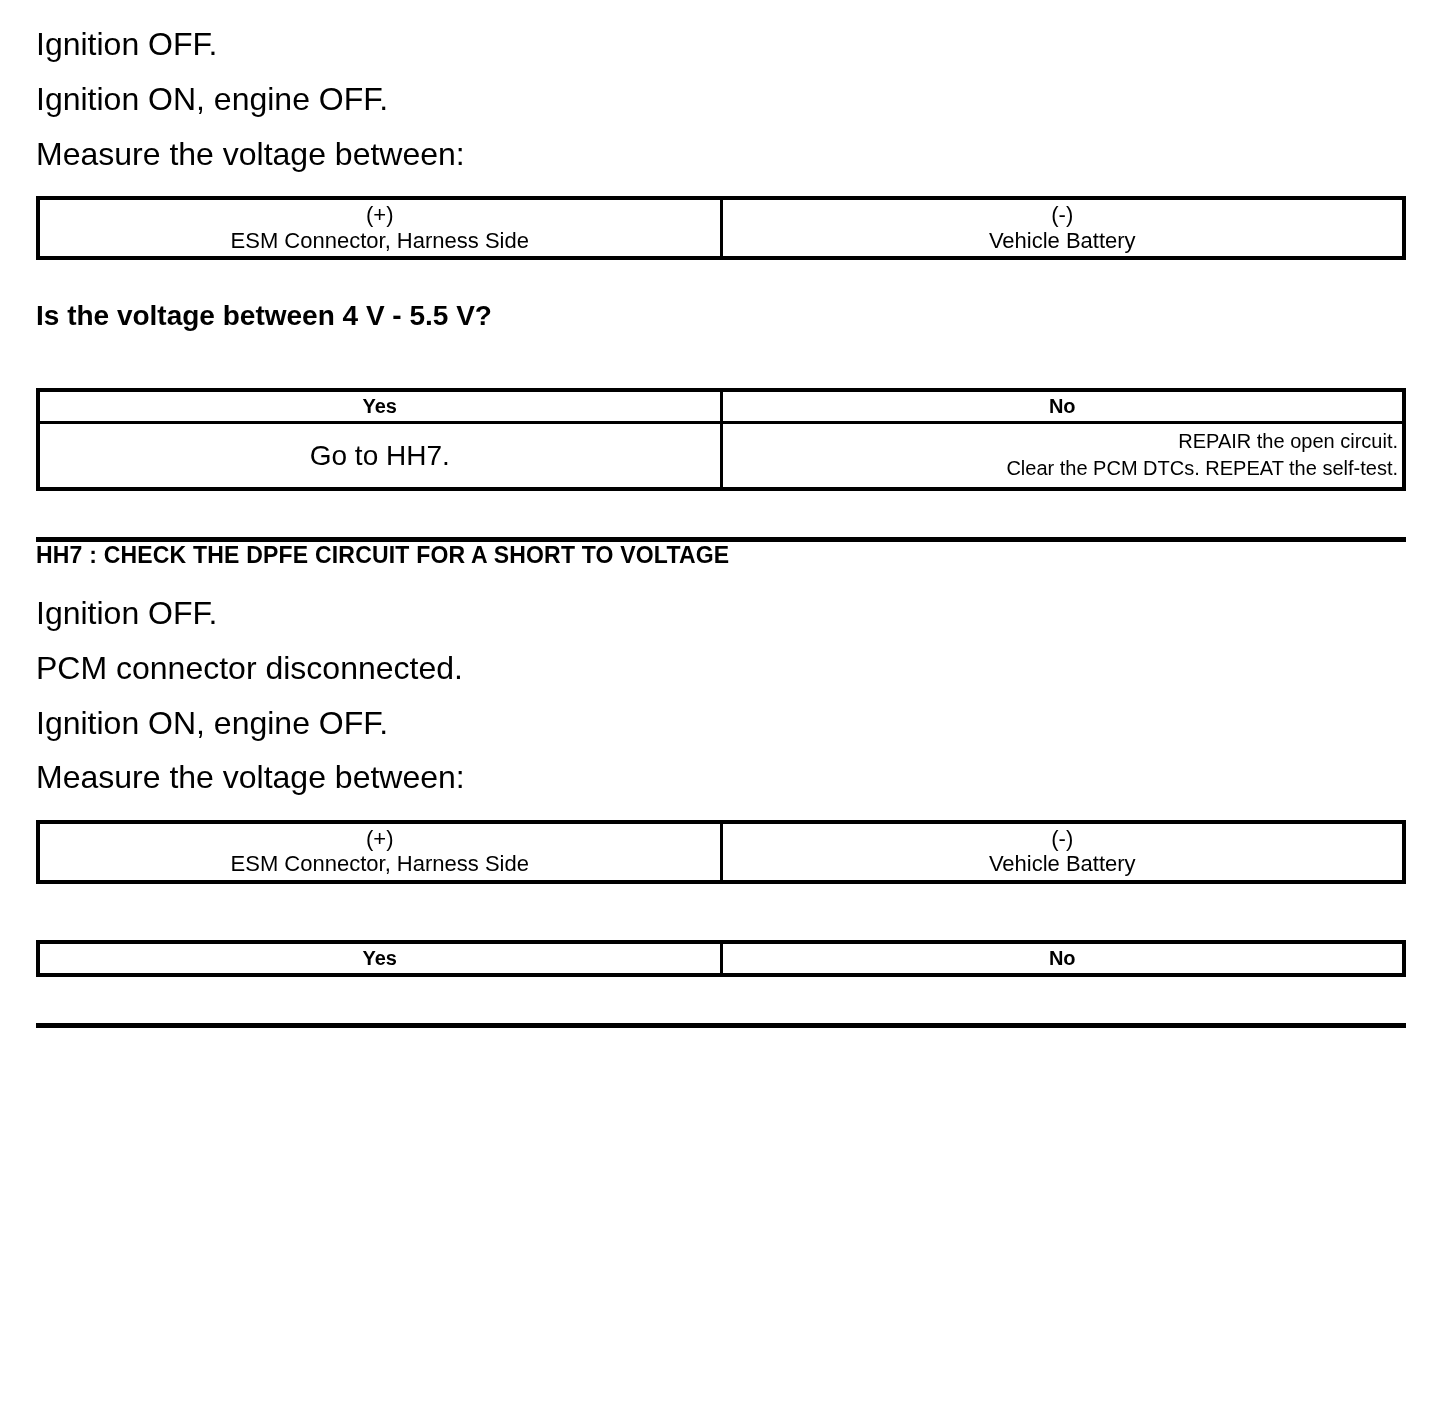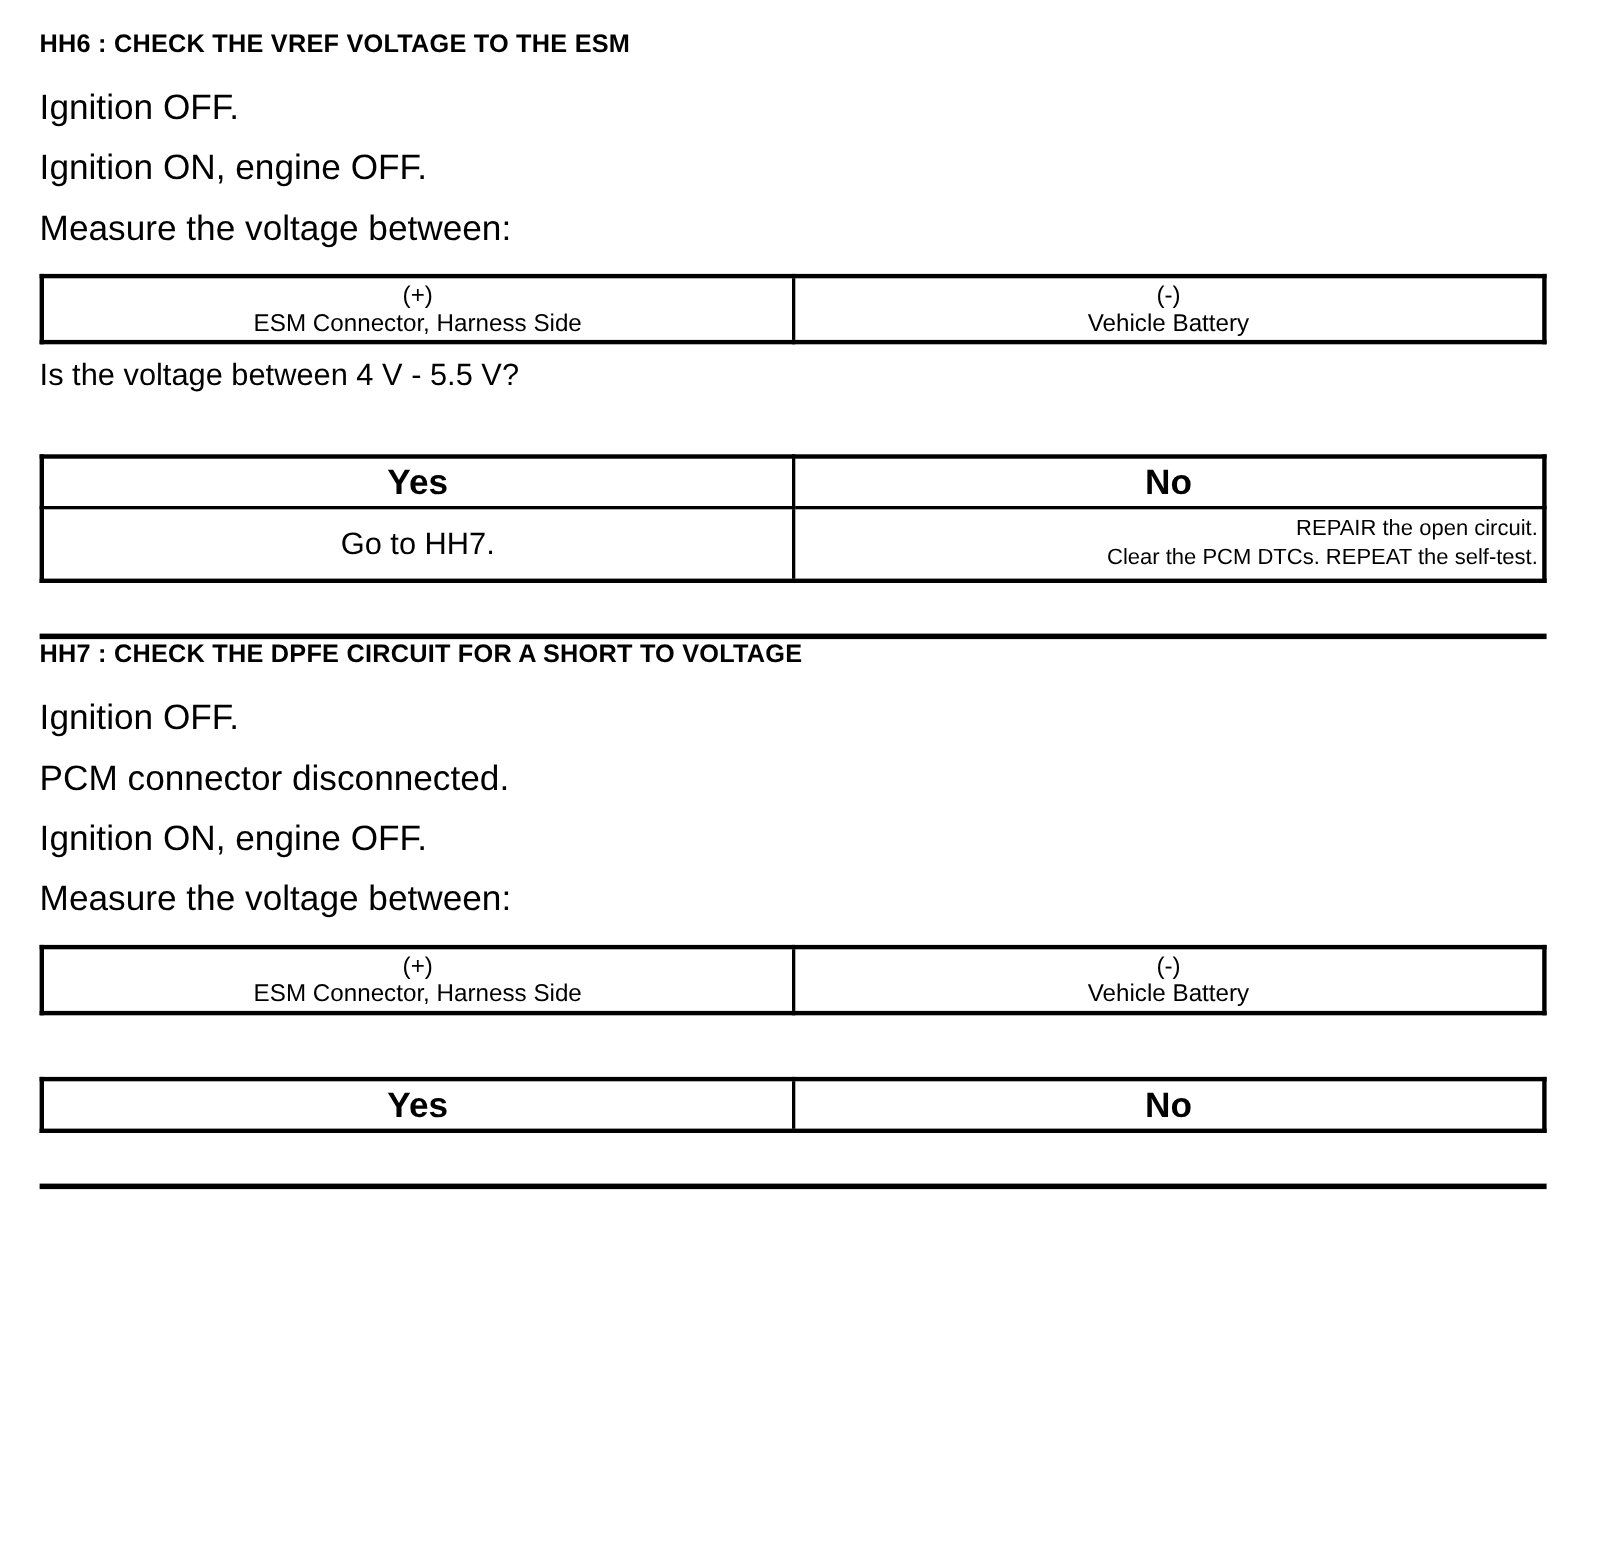--- a/index.html
+++ b/index.html
@@ -51,39 +51,39 @@
     padding: 2px 4px 3px 4px;
     line-height: 1.15;
   }
   table.measurement-table td {
     font-size: 22px;
     padding: 2px 4px 4px 4px;
     line-height: 1.15;
   }
   .question {
     font-size: 28px;
-    font-weight: normal;
-    margin: 12px 0 0 0;
+    font-weight: bold;
+    margin: 40px 0 0 0;
     line-height: 1.15;
   }
   table.decision-table {
     width: 100%;
     border-collapse: collapse;
     border: 4px solid #000000;
     table-layout: fixed;
     margin-top: 56px;
   }
   table.decision-table th,
   table.decision-table td {
     border: 3px solid #000000;
     width: 50%;
     vertical-align: middle;
   }
   table.decision-table th {
-    font-size: 32px;
+    font-size: 20px;
     font-weight: bold;
     text-align: center;
     padding: 3px 4px;
   }
   table.decision-table td.yes-cell {
     font-size: 28px;
     text-align: center;
     padding: 4px;
   }
   table.decision-table td.no-cell {
@@ -97,21 +97,20 @@
     border-top: 5px solid #000000;
     margin: 46px 0 0 0;
   }
 </style>
 </head>
 <body>
 
 <div class="page">
 
   <div class="section">
-    <h2 class="section-heading">HH6 : CHECK THE VREF VOLTAGE TO THE ESM</h2>
 
     <p class="step">Ignition OFF.</p>
     <p class="step">Ignition ON, engine OFF.</p>
     <p class="step measure">Measure the voltage between:</p>
 
     <table class="measurement-table">
       <tbody>
         <tr>
           <th>
             <div>(+)</div>

